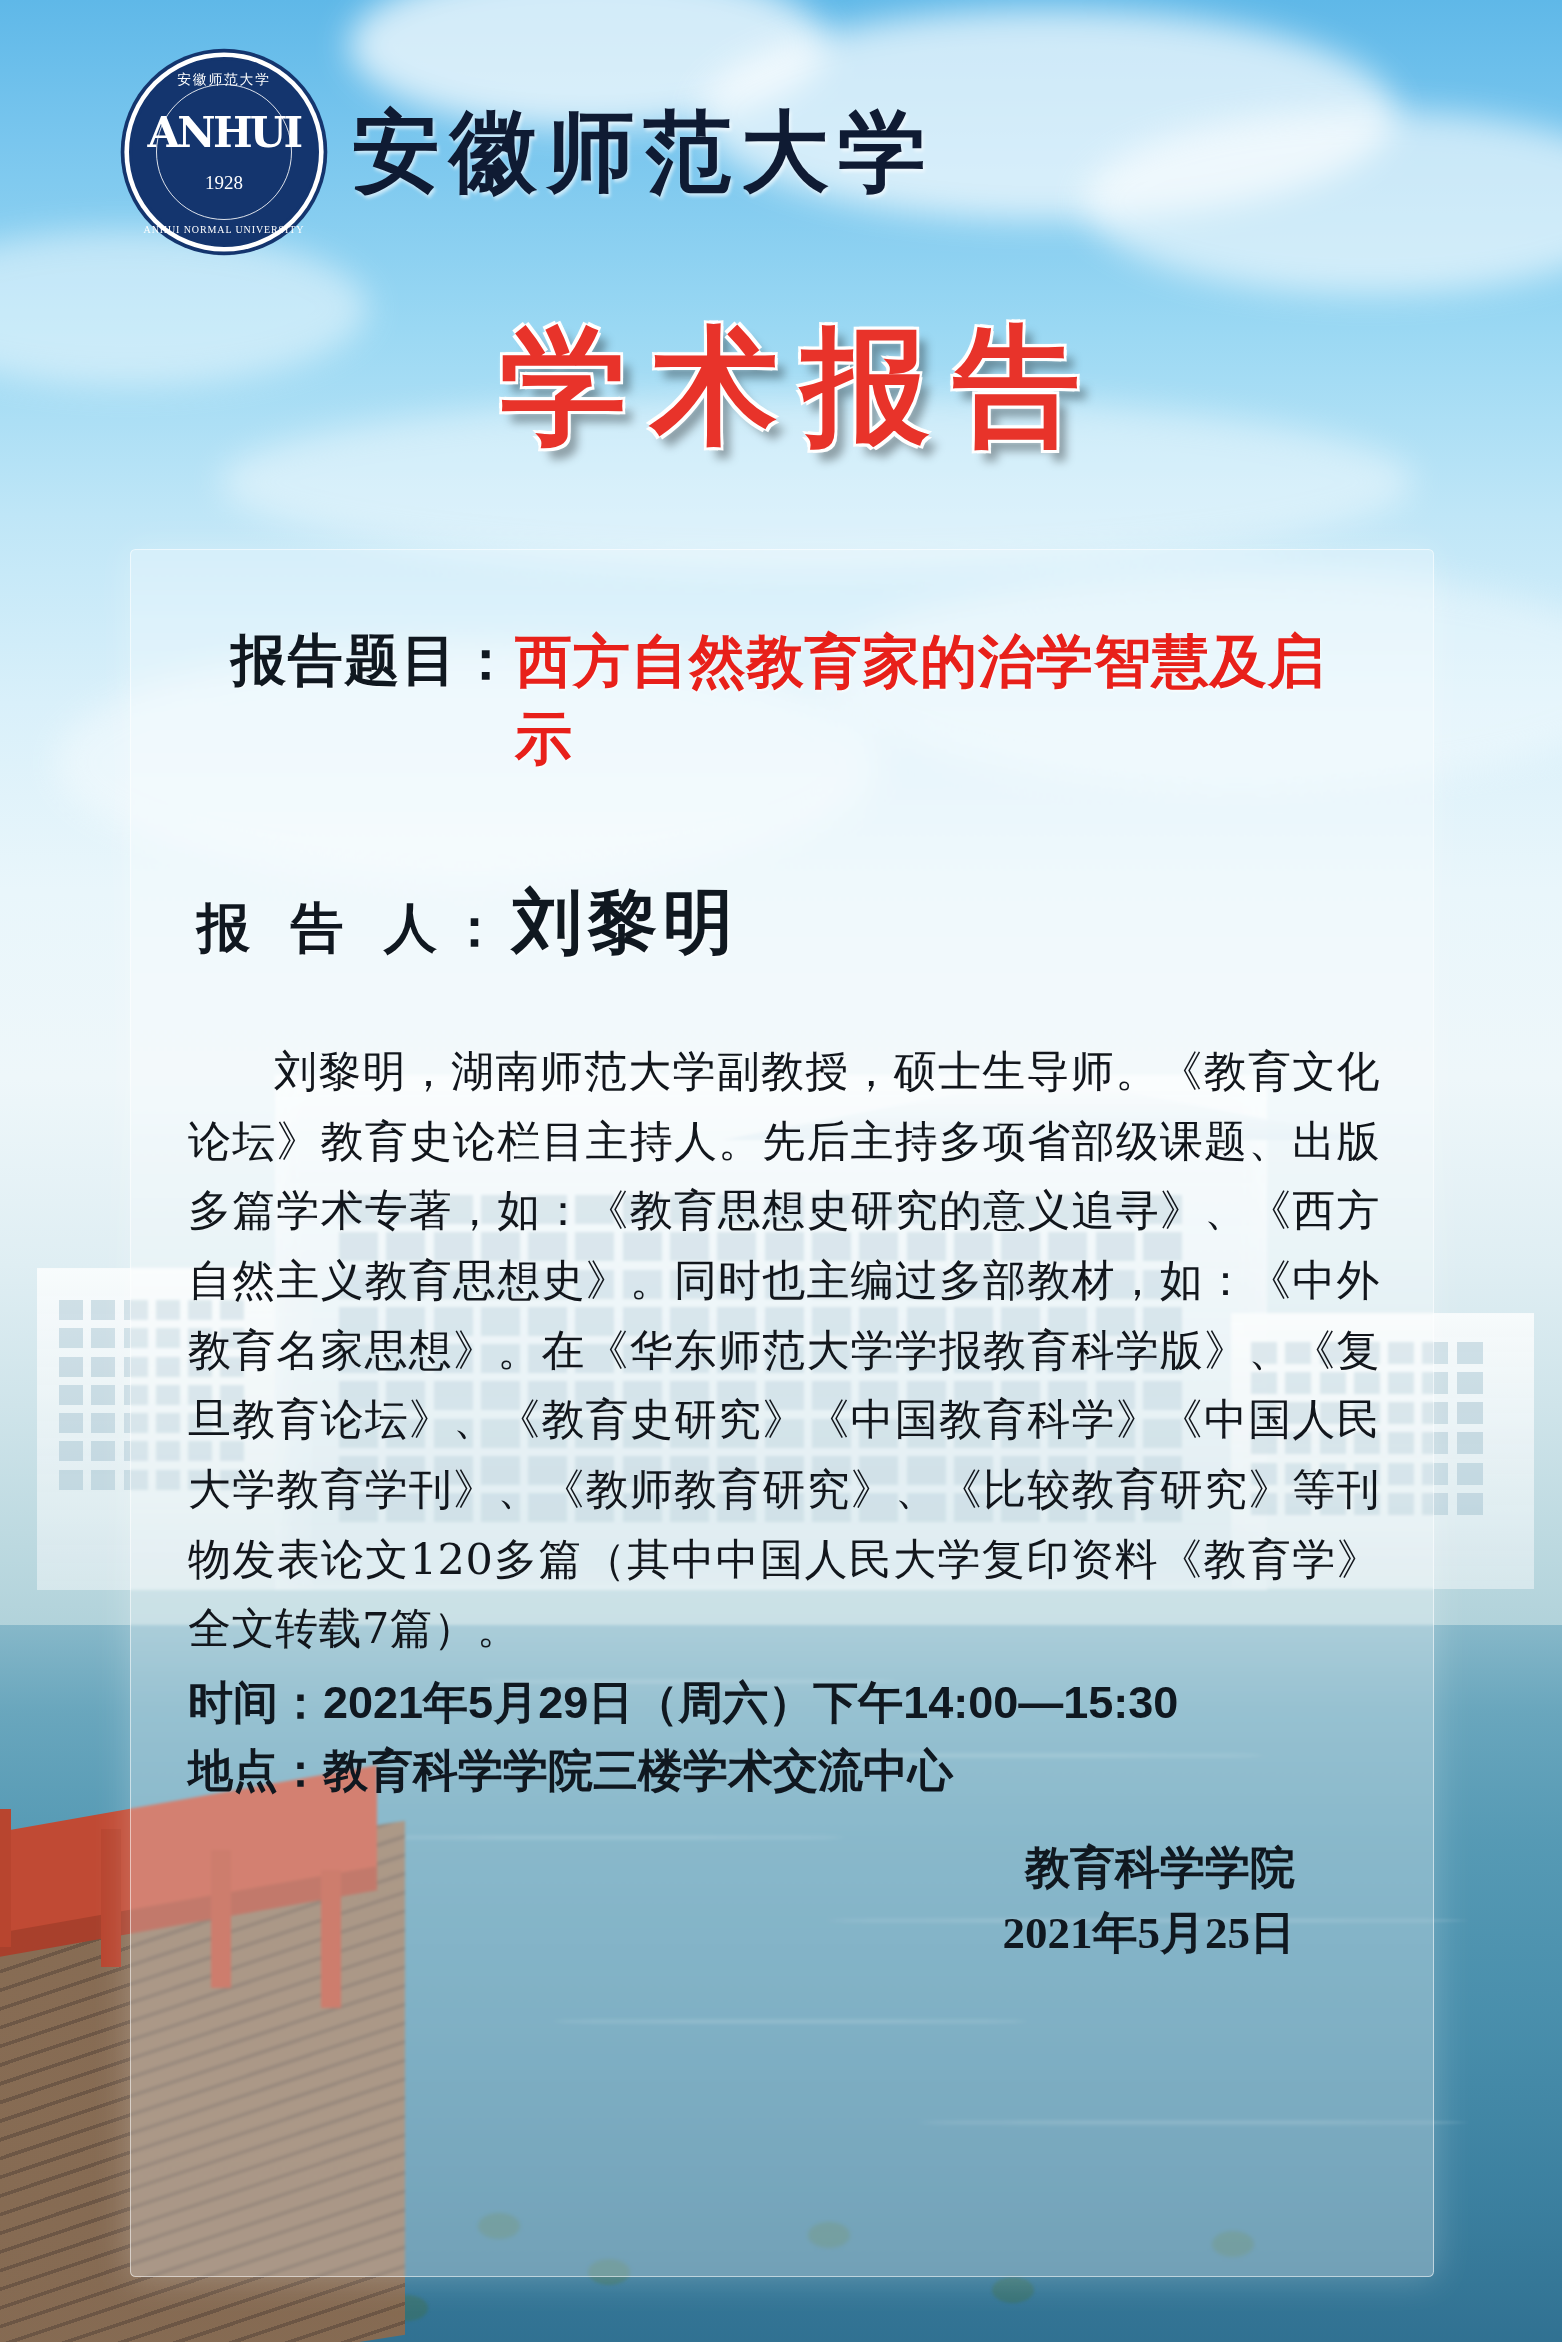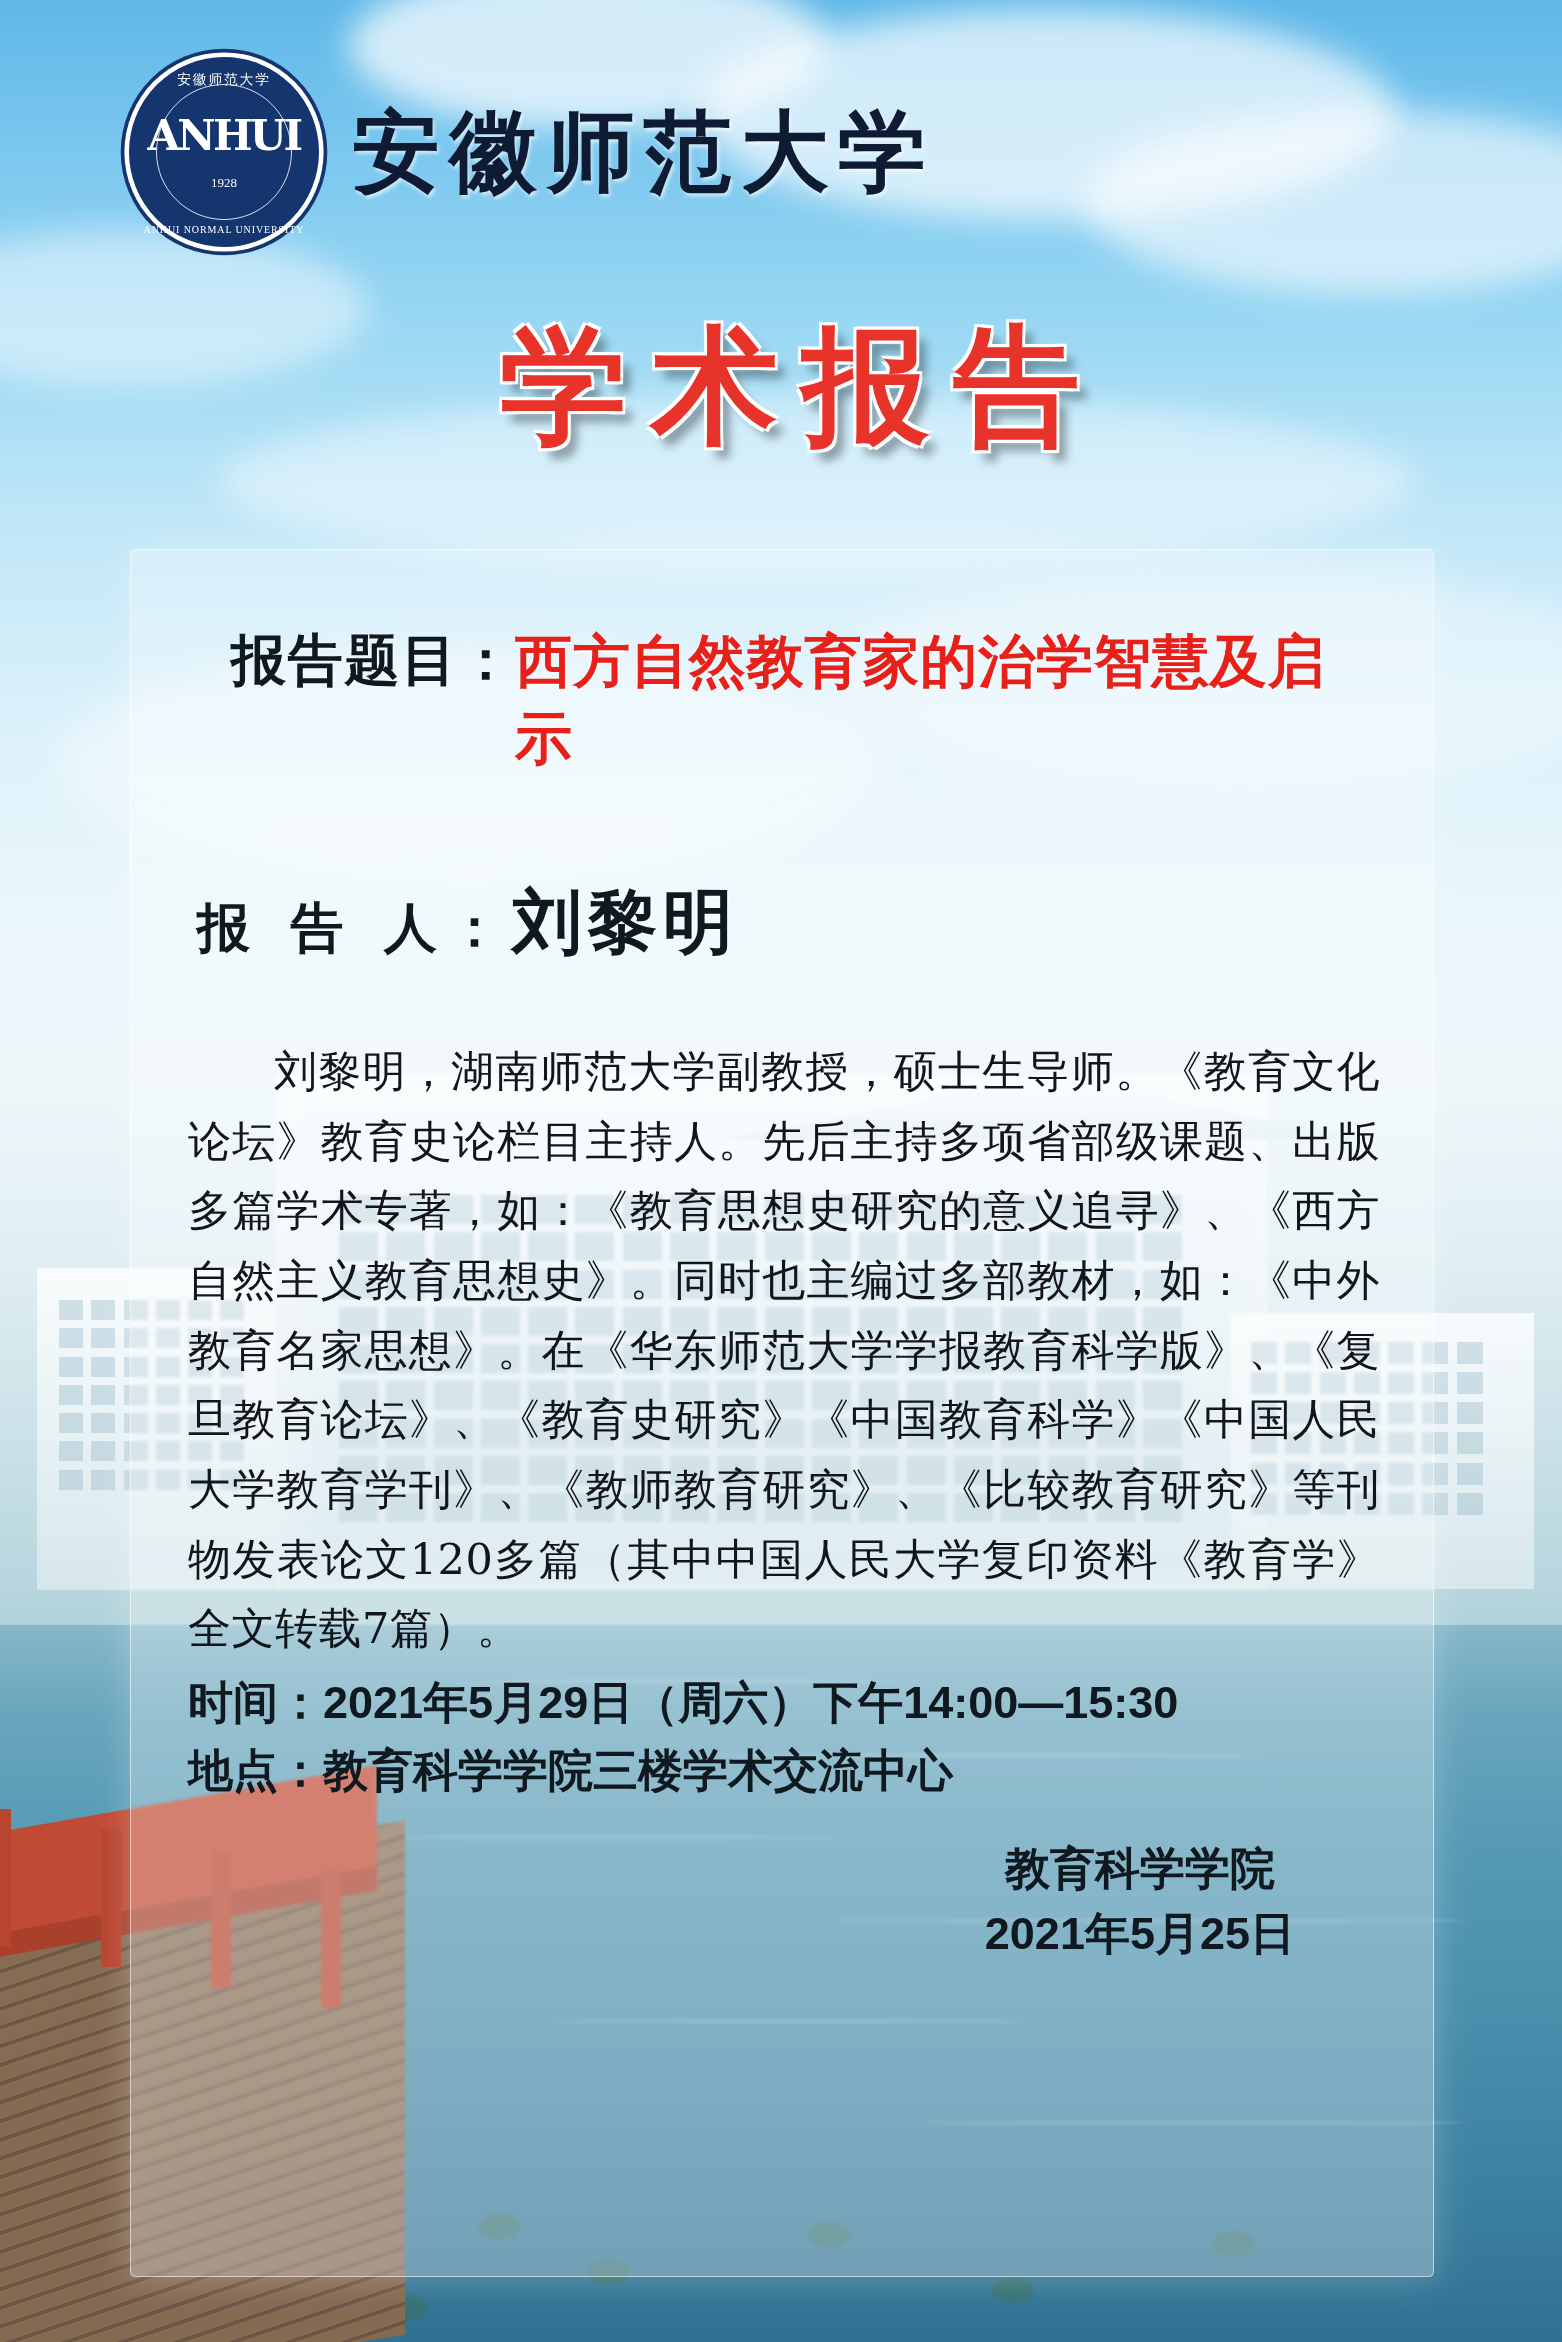--- a/index.html
+++ b/index.html
@@ -195,21 +195,21 @@
     text-align: center;
     line-height: 1.05;
   }
   .seal .seal-mark {
     font-size: 42px;
     font-weight: bold;
     letter-spacing: -2.8px;
     font-family: "DejaVu Serif", "Liberation Serif", serif;
   }
   .seal .seal-year {
-    font-size: 13px;
+    font-size: 19px;
     margin-top: 18px;
     font-family: "Liberation Serif", serif;
   }
   .seal .seal-cn-top {
     position: absolute;
     top: 11px; left: 0; right: 0;
     text-align: center;
     font-size: 13.8px;
     letter-spacing: 1.8px;
   }
@@ -344,26 +344,26 @@
     color: #101820;
     font-family: "Liberation Sans", "DejaVu Sans", sans-serif;
     font-weight: bold;
   }
   .meta .meta-line { white-space: nowrap; }
 
   .signature {
     position: absolute;
     right: 138px;
     top: 1286px;
-    text-align: center;
+    text-align: right;
     font-size: 45px;
     line-height: 1.45;
     font-weight: bold;
     color: #101820;
-    font-family: Liberation Sans, sans-serif;
+    font-family: Liberation Serif, serif;
   }
 </style>
 </head>
 <body>
 
 <div class="poster">
 
   <div class="cloud c1"></div>
   <div class="cloud c2"></div>
   <div class="cloud c3"></div>

